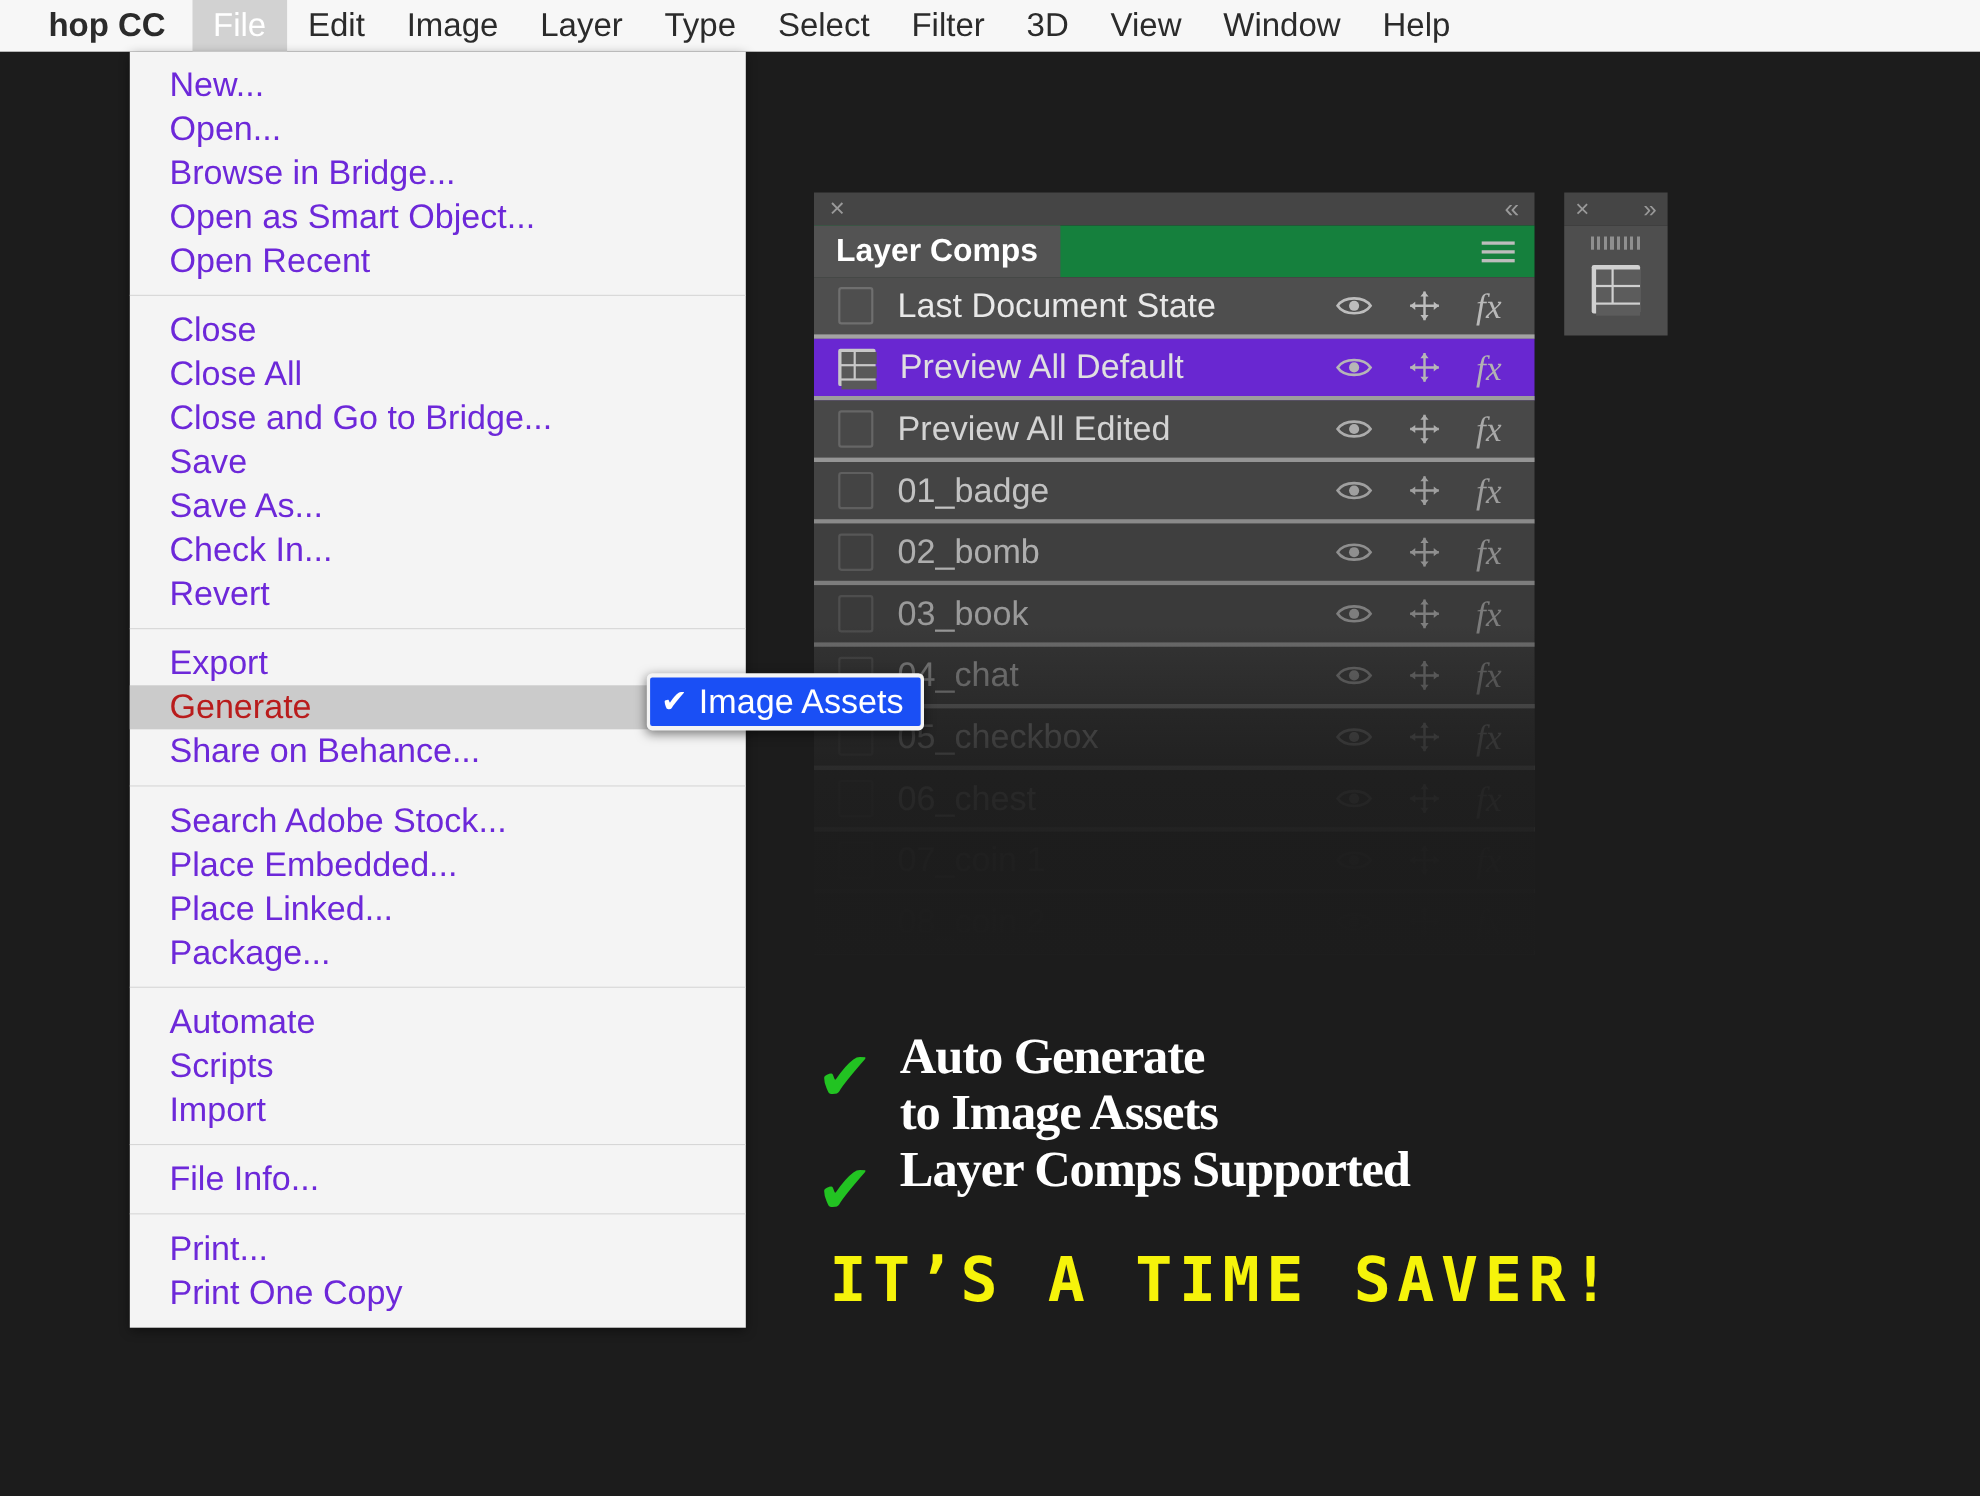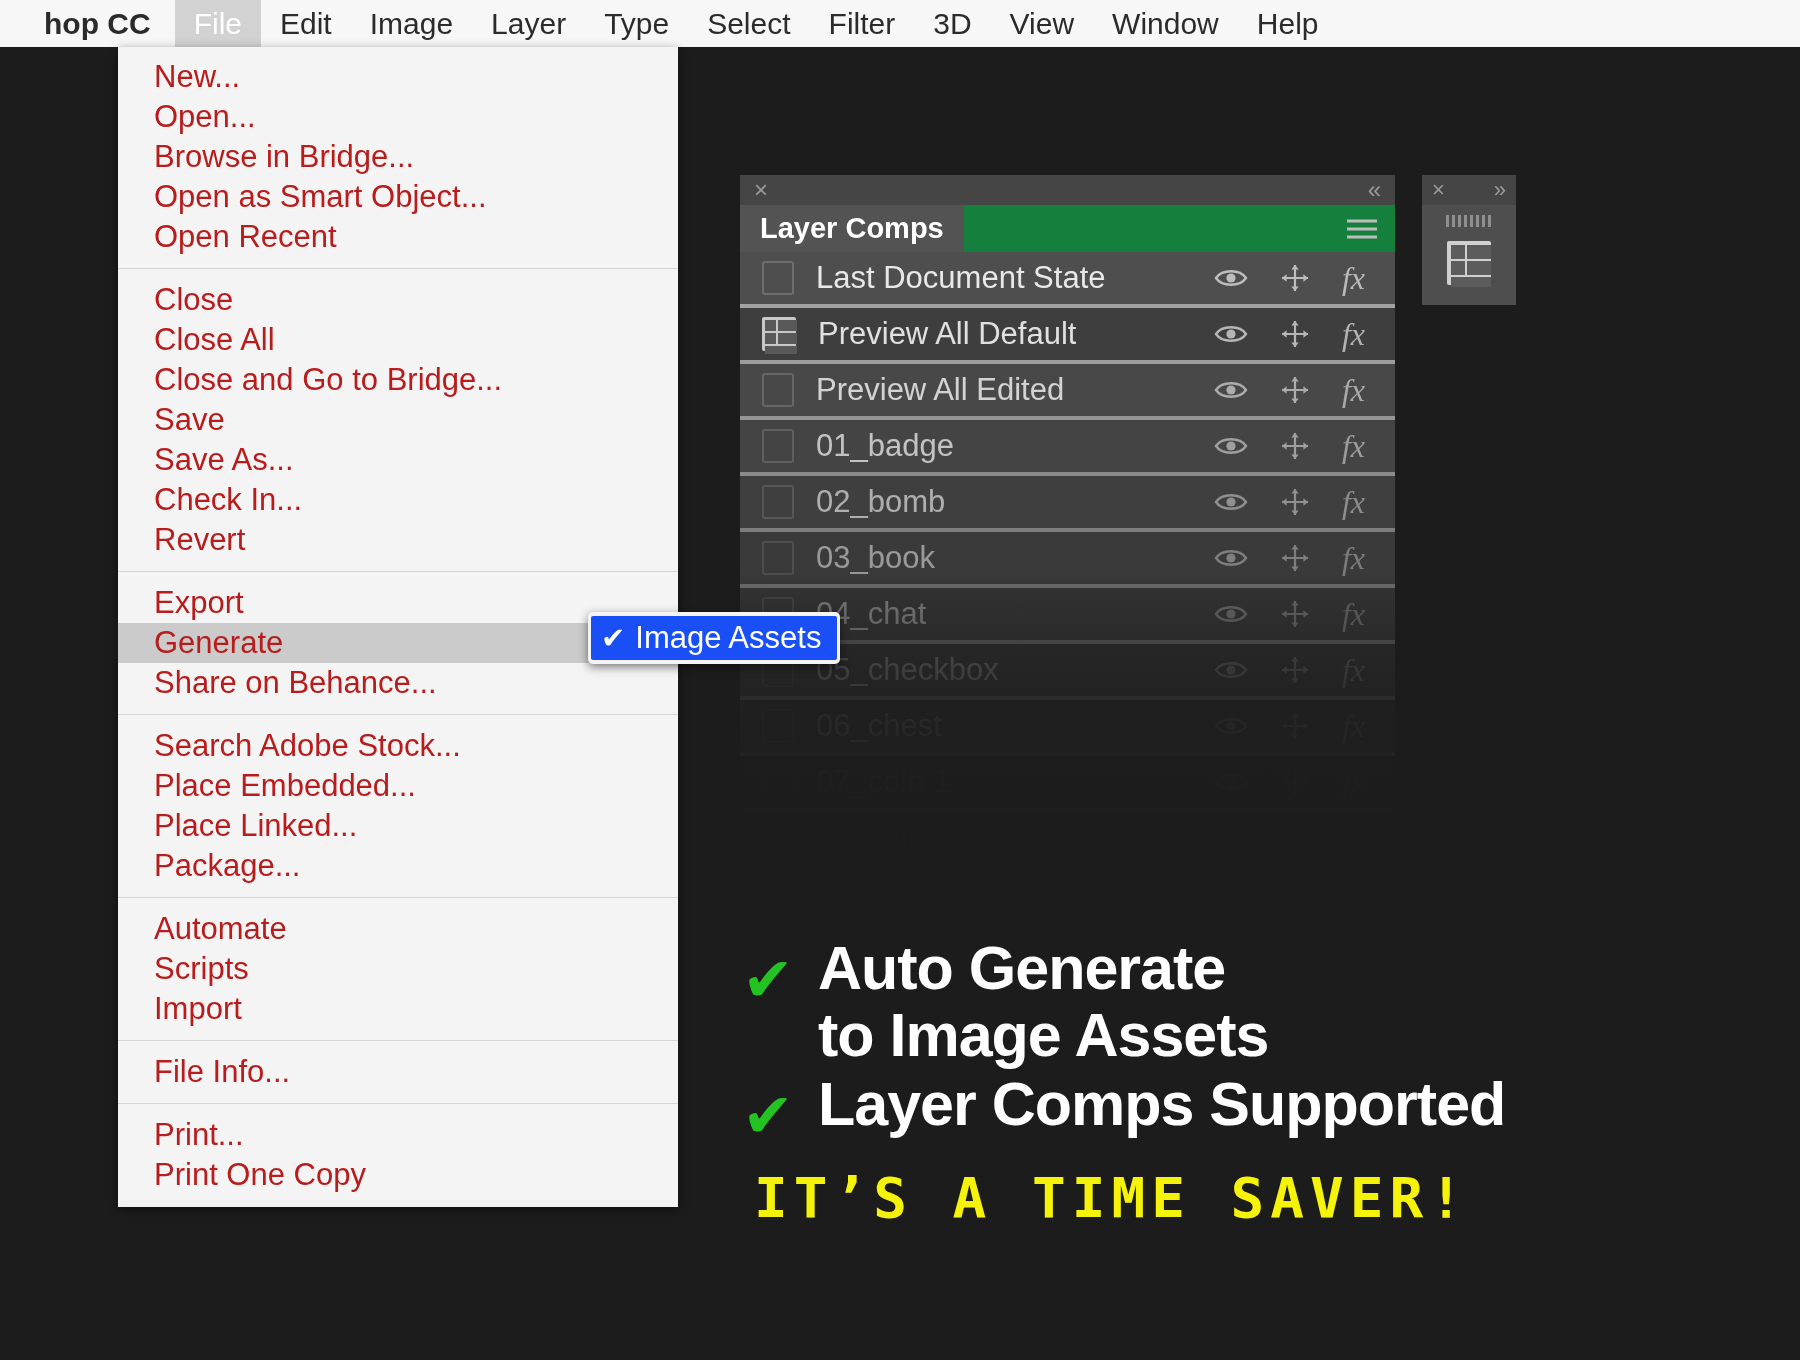--- a/index.html
+++ b/index.html
@@ -37,21 +37,21 @@
   #file-menu{
     position:absolute; left:118px; top:47px; width:560px;
     background:#f4f4f4;
     z-index:60;
     padding:10px 0 12px 0;
     box-shadow:0 3px 10px rgba(0,0,0,.45);
   }
   .mi{
     height:40px; display:flex; align-items:center;
     padding:0 22px 0 36px;
-    font-size:31px; color:#b91c1c;
+    font-size:31px; color:#6d28d9;
     white-space:nowrap; position:relative;
   }
   .mi.hl{ background:#cbcbcb; color:#b91c1c; }
   .sep{ height:1px; background:#d6d6d6; margin:11px 0; }
 
   
   #submenu{
     position:absolute; left:588px; top:612px;
     background:#f4f4f4;
     padding:4px 3px;
@@ -96,21 +96,21 @@
     display:flex; flex-direction:column; gap:5px;
   }
   #lc-menu-icon i{ display:block; width:30px; height:3px; background:#bdbdbd; }
 
   #lc-list{ position:relative; }
   .lc-row{
     height:56px; display:flex; align-items:center;
     background:#4e4e4e; border-bottom:4px solid #a3a3a3;
     position:relative;
   }
-  .lc-row.sel{ background:#404040; }
+  .lc-row.sel{ background:#6d28d9; }
   .lc-box{
     width:32px; height:34px; margin-left:22px;
     border:2px solid #6f6f6f; background:transparent; border-radius:3px;
     flex:none;
   }
   .lc-compicon{
     width:34px; height:34px; margin-left:22px; flex:none;
     background:#d0d0d0; border-radius:2px;
     display:grid; grid-template-columns:11px 19px; grid-template-rows:11px 11px 8px;
     gap:2px; padding:3px;
@@ -171,24 +171,24 @@
   }
   .promo-line{
     display:flex; align-items:flex-start; gap:24px;
     margin-bottom:2px;
   }
   .promo-check{
     color:#22c322; font-size:62px; line-height:1; flex:none;
     margin-top:14px;
   }
   .promo-text{
-    font-family:Liberation Sans, sans-serif;
+    font-family:Liberation Serif, serif;
     font-weight:bold;
     color:#ffffff;
-    font-size:61px;
+    font-size:46px;
     line-height:1.1;
     letter-spacing:-1px;
     white-space:pre-line;
   }
   #promo-tagline{
     font-family:"DejaVu Sans Mono", monospace;
     font-weight:bold;
     color:#f6f30a;
     font-size:56px;
     letter-spacing:6px;

